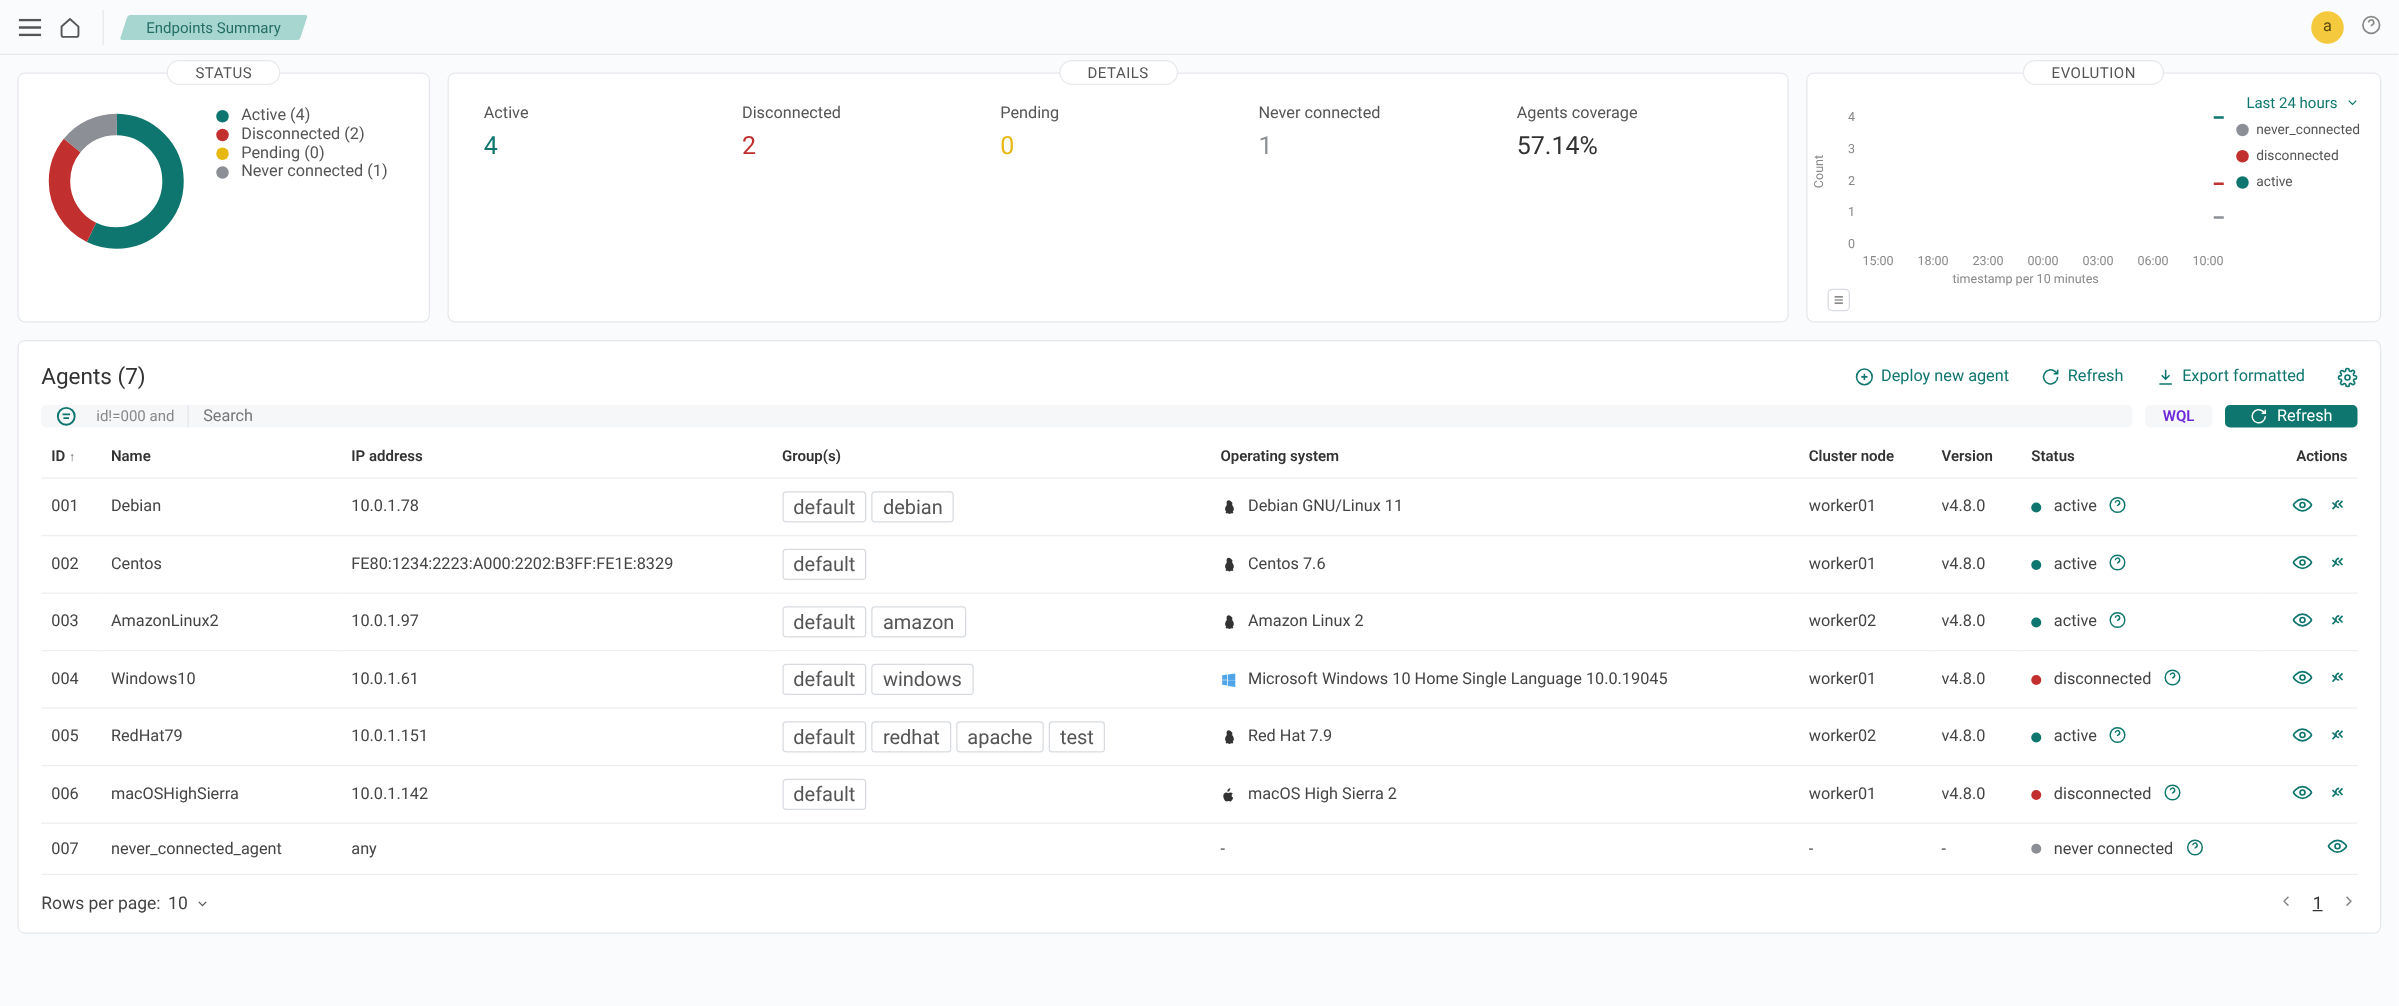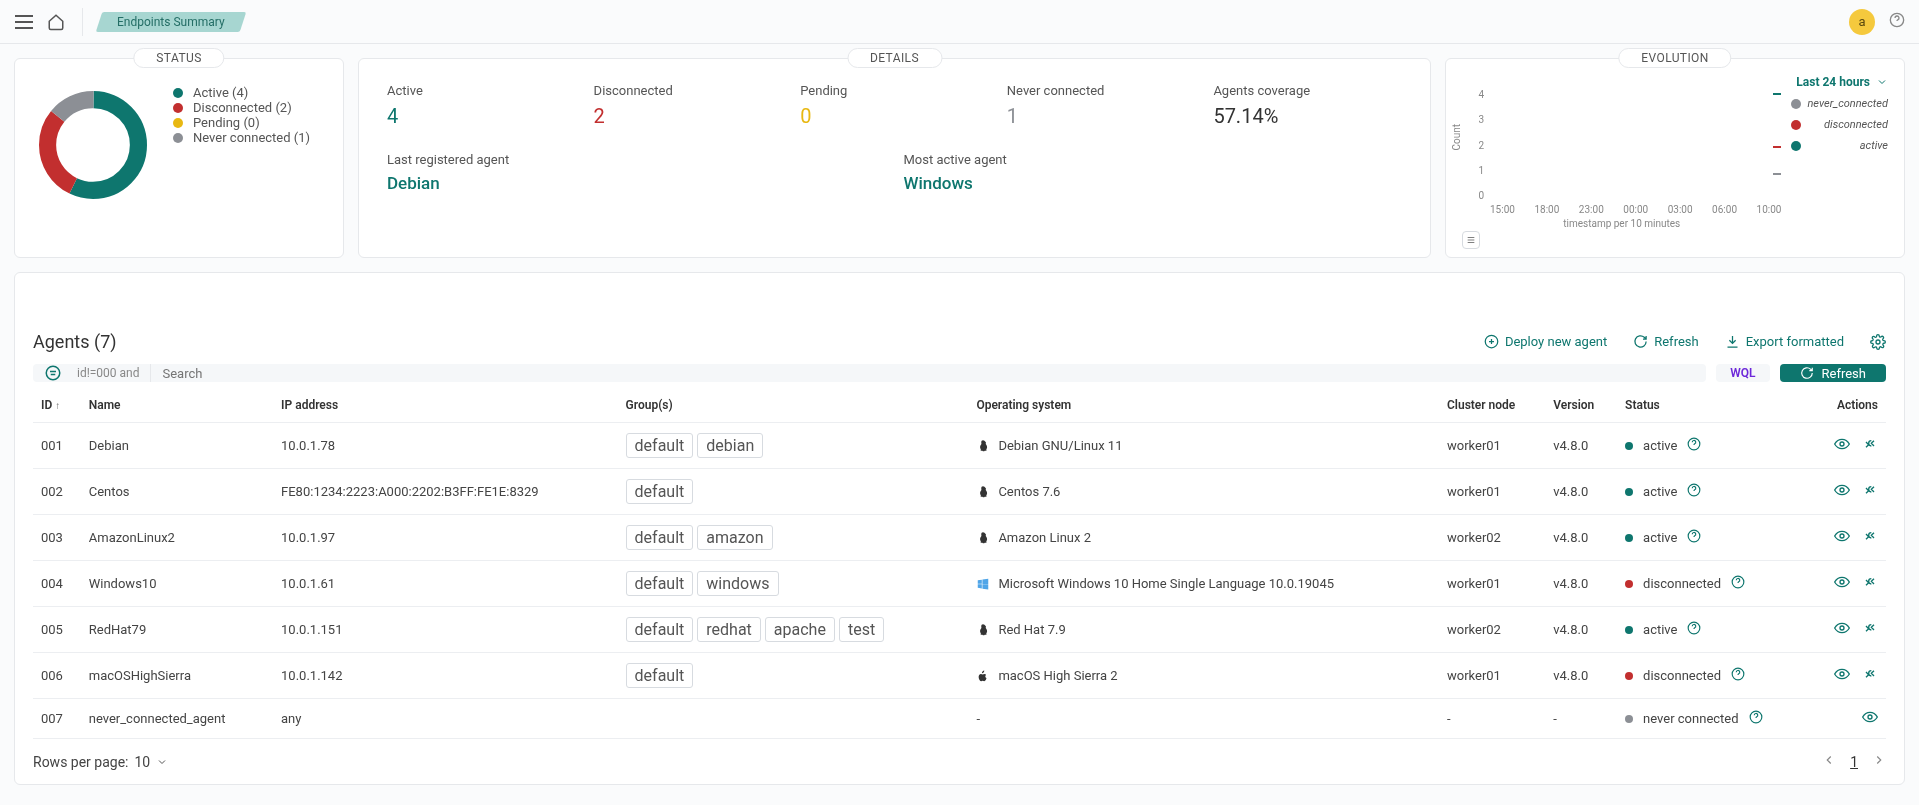--- a/index.html
+++ b/index.html
@@ -27,35 +27,35 @@
 .dot { width:10px; height:10px; border-radius:50%; flex-shrink:0; }
 
 .details-panel { padding:24px 28px 20px; }
 .details-grid { display:grid; grid-template-columns: repeat(5, 1fr); gap:8px 18px; }
 .metric-label { font-size:13px; color:#555; margin-bottom:6px; }
 .metric-value { font-size:20px; font-weight:400; }
 .details-bottom { display:grid; grid-template-columns: 1fr 1fr; gap:18px; margin-top:24px; }
 .link-value { color:#0e766e; font-size:17px; font-weight:500; }
 
 .evo-panel { padding:12px 16px 8px; }
-.evo-header { display:flex; justify-content:flex-end; align-items:center; gap:6px; color:#0e766e; font-size:12px; margin-top:4px;font-weight:bold;}
+.evo-header { display:flex; justify-content:flex-end; align-items:center; gap:6px; color:#0e766e; font-size:12px; margin-top:4px;}
 .evo-body { display:flex; gap:10px; }
 .evo-chart { flex:1; position:relative; height:140px; }
 .evo-legend { display:flex; flex-direction:column; gap:8px; font-size:11px; color:#555; padding-top:8px;}
-.evo-legend-row { display:flex; align-items:center; gap:6px; justify-content:space-between;font-style:italic;}
+.evo-legend-row { display:flex; align-items:center; gap:6px; justify-content:flex-start;}
 .y-axis { position:absolute; left:0; top:0; bottom:28px; width:22px; display:flex; flex-direction:column; justify-content:space-between; align-items:flex-end; font-size:10px; color:#888; }
 .y-label { position:absolute; left:-6px; top:50%; transform: rotate(-90deg) translateX(14px); transform-origin:left; font-size:10px; color:#888;}
 .x-axis { position:absolute; left:28px; right:0; bottom:14px; display:flex; justify-content:space-between; font-size:10px; color:#888;}
 .x-label { position:absolute; left:0; right:0; bottom:0; text-align:center; font-size:10px; color:#888;}
 .evo-plot { position:absolute; left:26px; right:0; top:4px; bottom:30px; }
 .evo-plot .mark { position:absolute; width:8px; height:2px; }
 .legend-toggle { width:18px; height:18px; border:1px solid #d7dbe0; border-radius:4px; display:flex; align-items:center; justify-content:center; font-size:10px; color:#666; cursor:pointer; margin-top:2px;}
 
 .agents-panel { margin:0 14px 14px; background:#fff; border:1px solid #e6e8eb; border-radius:6px; padding:18px 18px 14px; }
-.agents-header { display:flex; align-items:center; justify-content:space-between; margin-bottom:12px;margin-top:40px;}
+.agents-header { display:flex; align-items:center; justify-content:space-between; margin-bottom:12px;}
 .agents-title { font-size:18px; color:#333; font-weight:400; }
 .agents-actions { display:flex; align-items:center; gap:26px; }
 .action-link { display:flex; align-items:center; gap:6px; color:#0e766e; font-size:13px; cursor:pointer; }
 .action-link.icon-only { gap:0; }
 .action-link svg { flex-shrink:0; }
 
 .search-row { display:flex; align-items:stretch; margin-bottom:6px; gap:10px;}
 .search-left { flex:1; display:flex; align-items:stretch; background:#f5f7f9; border-radius:4px; }
 .search-filter-icon { width:40px; display:flex; align-items:center; justify-content:center; color:#0e766e; cursor:pointer; }
 .search-chip { display:flex; align-items:center; padding:0 10px 0 4px; color:#888; font-family: monospace; font-size:12px; border-right:1px solid #e6e8eb; }
@@ -161,30 +161,20 @@
         </div>
         <div>
           <div class="metric-label">Never connected</div>
           <div class="metric-value" style="color: rgb(140, 143, 149);">1</div>
         </div>
         <div>
           <div class="metric-label">Agents coverage</div>
           <div class="metric-value" style="color: rgb(51, 51, 51);">57.14%</div>
         </div>
       </div>
-    <div class="details-bottom">
-      <div>
-        <div class="metric-label">Last registered agent</div>
-        <div class="link-value">Debian</div>
-      </div>
-      <div>
-        <div class="metric-label">Most active agent</div>
-        <div class="link-value">Windows</div>
-      </div>
-    </div>
   </div>
 
   <div class="panel evo-panel">
     <div class="panel-label">EVOLUTION</div>
     <div class="evo-header">
       <span>Last 24 hours</span>
       <svg width="12" height="12" viewBox="0 0 24 24" fill="none" stroke="#0e766e" stroke-width="2">
           <path d="M6 9l6 6 6-6"></path>
         </svg>
     </div>

